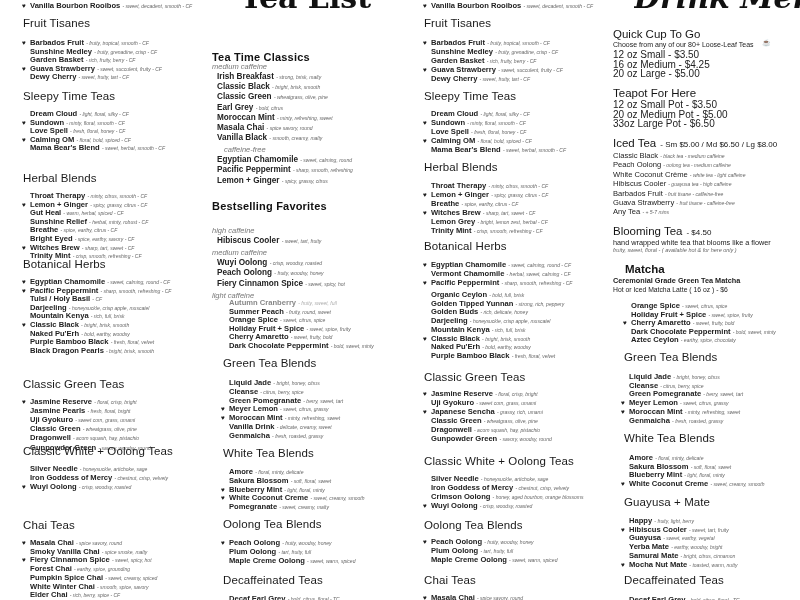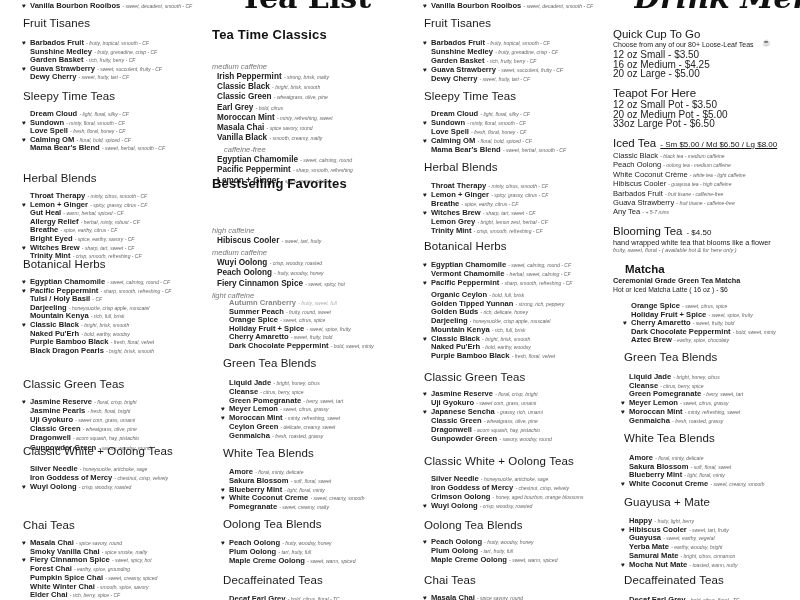--- a/index.html
+++ b/index.html
@@ -3,21 +3,21 @@
 <meta charset="utf-8">
 <style>
   html, body { margin: 0; padding: 0; background: #ffffff; }
   body { width: 800px; height: 600px; overflow: hidden; position: relative; font-family: "Liberation Sans", sans-serif; color: #1c1c1c; }
   .col { position: absolute; top: 0; }
   .c1 { left: 23px; width: 180px; }
   .c2 { left: 210px; width: 200px; }
   .c3 { left: 424px; width: 185px; }
   .c4 { left: 612px; width: 188px; }
   .sec-title { font-size: 11.5px; font-weight: normal; letter-spacing: 0.1px; margin: 0; color: #1a1a1a; position: absolute; white-space: nowrap; }
-  .big-title { font-size: 13px; font-weight: bold; letter-spacing: 0.2px; position: absolute; white-space: nowrap; color: #111; }
+  .big-title { font-size: 11px; font-weight: bold; letter-spacing: 0.2px; position: absolute; white-space: nowrap; color: #111; margin-top: 24px; }
   .item { position: absolute; white-space: nowrap; font-size: 7.6px; line-height: 9px; font-weight: bold; color: #222; }
   .item .desc { font-size: 5px; font-style: italic; font-weight: normal; color: #666; }
   .heart { position: absolute; left: -8px; top: 0; font-size: 6.5px; color: #222; }
   .caf { position: absolute; font-size: 7.5px; font-style: italic; color: #777; white-space: nowrap; }
   .script-title { position: absolute; font-family: "DejaVu Serif", serif; font-weight: bold; font-size: 30px; color: #111; white-space: nowrap; line-height: 20px; overflow: hidden; height: 9px; }
   .script-title span { display: block; margin-top: -12px; }
   .plain { position: absolute; white-space: nowrap; font-size: 10px; color: #222; line-height: 9px; }
   .plain.b { font-weight: bold; }
   .h4 { position: absolute; white-space: nowrap; font-size: 11.5px; font-weight: bold; color: #151515; }
   .tiny-it { position: absolute; white-space: nowrap; font-size: 5.5px; font-style: italic; color: #666; }
@@ -44,21 +44,21 @@
       <div class="sec-title" style="left: 0px; top: 90px;">Sleepy Time Teas</div>
       <div class="item" style="left: 7px; top: 109px;"><span>Dream Cloud</span><span> </span><span class="desc">- light, floral, silky - CF</span></div>
       <div class="item" style="left: 7px; top: 117.6px;"><span class="heart">♥</span><span>Sundown</span><span> </span><span class="desc">- minty, floral, smooth - CF</span></div>
       <div class="item" style="left: 7px; top: 126.2px;"><span>Love Spell</span><span> </span><span class="desc">- fresh, floral, honey - CF</span></div>
       <div class="item" style="left: 7px; top: 134.8px;"><span class="heart">♥</span><span>Calming OM</span><span> </span><span class="desc">- floral, bold, spiced - CF</span></div>
       <div class="item" style="left: 7px; top: 143.4px;"><span>Mama Bear's Blend</span><span> </span><span class="desc">- sweet, herbal, smooth - CF</span></div>
       <div class="sec-title" style="left: 0px; top: 172px;">Herbal Blends</div>
       <div class="item" style="left: 7px; top: 191px;"><span>Throat Therapy</span><span> </span><span class="desc">- minty, citrus, smooth - CF</span></div>
       <div class="item" style="left: 7px; top: 199.6px;"><span class="heart">♥</span><span>Lemon + Ginger</span><span> </span><span class="desc">- spicy, grassy, citrus - CF</span></div>
       <div class="item" style="left: 7px; top: 208.2px;"><span>Gut Heal</span><span> </span><span class="desc">- warm, herbal, spiced - CF</span></div>
-      <div class="item" style="left: 7px; top: 216.8px;"><span>Allergy Relief</span><span> </span><span class="desc">- herbal, minty, robust - CF</span></div>
+      <div class="item" style="left: 7px; top: 216.8px;"><span>Sunshine Relief</span><span> </span><span class="desc">- herbal, minty, robust - CF</span></div>
       <div class="item" style="left: 7px; top: 225.4px;"><span>Breathe</span><span> </span><span class="desc">- spice, earthy, citrus - CF</span></div>
       <div class="item" style="left: 7px; top: 234px;"><span>Bright Eyed</span><span> </span><span class="desc">- spice, earthy, savory - CF</span></div>
       <div class="item" style="left: 7px; top: 242.6px;"><span class="heart">♥</span><span>Witches Brew</span><span> </span><span class="desc">- sharp, tart, sweet - CF</span></div>
       <div class="item" style="left: 7px; top: 251.2px;"><span>Trinity Mint</span><span> </span><span class="desc">- crisp, smooth, refreshing - CF</span></div>
       <div class="sec-title" style="left: 0px; top: 258px;">Botanical Herbs</div>
       <div class="item" style="left: 7px; top: 277px;"><span class="heart">♥</span><span>Egyptian Chamomile</span><span> </span><span class="desc">- sweet, calming, round - CF</span></div>
       <div class="item" style="left: 7px; top: 285.6px;"><span class="heart">♥</span><span>Pacific Peppermint</span><span> </span><span class="desc">- sharp, smooth, refreshing - CF</span></div>
       <div class="item" style="left: 7px; top: 294.2px;"><span>Tulsi / Holy Basil</span><span> </span><span class="desc">- CF</span></div>
       <div class="item" style="left: 7px; top: 302.8px;"><span>Darjeeling</span><span> </span><span class="desc">- honeysuckle, crisp apple, muscatel</span></div>
       <div class="item" style="left: 7px; top: 311.4px;"><span>Mountain Kenya</span><span> </span><span class="desc">- rich, full, brisk</span></div>
@@ -83,21 +83,21 @@
       <div class="item" style="left: 7px; top: 555.4px;"><span class="heart">♥</span><span>Fiery Cinnamon Spice</span><span> </span><span class="desc">- sweet, spicy, hot</span></div>
       <div class="item" style="left: 7px; top: 564.1px;"><span>Forest Chai</span><span> </span><span class="desc">- earthy, spice, grounding</span></div>
       <div class="item" style="left: 7px; top: 572.8px;"><span>Pumpkin Spice Chai</span><span> </span><span class="desc">- sweet, creamy, spiced</span></div>
       <div class="item" style="left: 7px; top: 581.5px;"><span>White Winter Chai</span><span> </span><span class="desc">- smooth, spice, savory</span></div>
       <div class="item" style="left: 7px; top: 590.2px;"><span>Elder Chai</span><span> </span><span class="desc">- rich, berry, spice - CF</span></div>
       <div class="item" style="left: 7px; top: 598.9px;"><span>Fiery Rooibos Chai</span><span> </span></div>
     </div>
     <div class="col c2">
       <div class="big-title" style="left: 2px; top: 27px;">Tea Time Classics</div>
       <div class="caf" style="left: 2px; top: 62px;">medium caffeine</div>
-      <div class="item" style="left: 7px; top: 72px; font-size: 8.2px;"><span>Irish Peppermint</span><span> </span><span class="desc">- strong, brisk, malty</span></div>
+      <div class="item" style="left: 7px; top: 72px; font-size: 8.2px;"><span>Irish Breakfast</span><span> </span><span class="desc">- strong, brisk, malty</span></div>
       <div class="item" style="left: 7px; top: 82.2px; font-size: 8.2px;"><span>Classic Black</span><span> </span><span class="desc">- bright, brisk, smooth</span></div>
       <div class="item" style="left: 7px; top: 92.4px; font-size: 8.2px;"><span>Classic Green</span><span> </span><span class="desc">- wheatgrass, olive, pine</span></div>
       <div class="item" style="left: 7px; top: 102.6px; font-size: 8.2px;"><span>Earl Grey</span><span> </span><span class="desc">- bold, citrus</span></div>
       <div class="item" style="left: 7px; top: 112.8px; font-size: 8.2px;"><span>Moroccan Mint</span><span> </span><span class="desc">- minty, refreshing, sweet</span></div>
       <div class="item" style="left: 7px; top: 123px; font-size: 8.2px;"><span>Masala Chai</span><span> </span><span class="desc">- spice savory, round</span></div>
       <div class="item" style="left: 7px; top: 133.2px; font-size: 8.2px;"><span>Vanilla Black</span><span> </span><span class="desc">- smooth, creamy, malty</span></div>
       <div class="caf" style="left: 14px; top: 145px;">caffeine-free</div>
       <div class="item" style="left: 7px; top: 155px; font-size: 8.2px;"><span>Egyptian Chamomile</span><span> </span><span class="desc">- sweet, calming, round</span></div>
       <div class="item" style="left: 7px; top: 165.3px; font-size: 8.2px;"><span>Pacific Peppermint</span><span> </span><span class="desc">- sharp, smooth, refreshing</span></div>
       <div class="item" style="left: 7px; top: 175.6px; font-size: 8.2px;"><span>Lemon + Ginger</span><span> </span><span class="desc">- spicy, grassy, citrus</span></div>
@@ -114,21 +114,21 @@
       <div class="item" style="left: 19px; top: 315px;"><span>Orange Spice</span><span> </span><span class="desc">- sweet, citrus, spice</span></div>
       <div class="item" style="left: 19px; top: 323.5px;"><span>Holiday Fruit + Spice</span><span> </span><span class="desc">- sweet, spice, fruity</span></div>
       <div class="item" style="left: 19px; top: 332px;"><span>Cherry Amaretto</span><span> </span><span class="desc">- sweet, fruity, bold</span></div>
       <div class="item" style="left: 19px; top: 340.5px;"><span>Dark Chocolate Peppermint</span><span> </span><span class="desc">- bold, sweet, minty</span></div>
       <div class="sec-title" style="left: 13px; top: 357px;">Green Tea Blends</div>
       <div class="item" style="left: 19px; top: 378px;"><span>Liquid Jade</span><span> </span><span class="desc">- bright, honey, citrus</span></div>
       <div class="item" style="left: 19px; top: 386.8px;"><span>Cleanse</span><span> </span><span class="desc">- citrus, berry, spice</span></div>
       <div class="item" style="left: 19px; top: 395.6px;"><span>Green Pomegranate</span><span> </span><span class="desc">- berry, sweet, tart</span></div>
       <div class="item" style="left: 19px; top: 404.4px;"><span class="heart">♥</span><span>Meyer Lemon</span><span> </span><span class="desc">- sweet, citrus, grassy</span></div>
       <div class="item" style="left: 19px; top: 413.2px;"><span class="heart">♥</span><span>Moroccan Mint</span><span> </span><span class="desc">- minty, refreshing, sweet</span></div>
-      <div class="item" style="left: 19px; top: 422px;"><span>Ceylon Green</span><span> </span><span class="desc">- delicate, creamy, sweet</span></div>
+      <div class="item" style="left: 19px; top: 422px;"><span>Vanilla Drink</span><span> </span><span class="desc">- delicate, creamy, sweet</span></div>
       <div class="item" style="left: 19px; top: 430.8px;"><span>Genmaicha</span><span> </span><span class="desc">- fresh, roasted, grassy</span></div>
       <div class="sec-title" style="left: 13px; top: 447px;">White Tea Blends</div>
       <div class="item" style="left: 19px; top: 467px;"><span>Amore</span><span> </span><span class="desc">- floral, minty, delicate</span></div>
       <div class="item" style="left: 19px; top: 475.8px;"><span>Sakura Blossom</span><span> </span><span class="desc">- soft, floral, sweet</span></div>
       <div class="item" style="left: 19px; top: 484.6px;"><span class="heart">♥</span><span>Blueberry Mint</span><span> </span><span class="desc">- light, floral, minty</span></div>
       <div class="item" style="left: 19px; top: 493.4px;"><span class="heart">♥</span><span>White Coconut Creme</span><span> </span><span class="desc">- sweet, creamy, smooth</span></div>
       <div class="item" style="left: 19px; top: 502.2px;"><span>Pomegranate</span><span> </span><span class="desc">- sweet, creamy, malty</span></div>
       <div class="sec-title" style="left: 13px; top: 518px;">Oolong Tea Blends</div>
       <div class="item" style="left: 19px; top: 538px;"><span class="heart">♥</span><span>Peach Oolong</span><span> </span><span class="desc">- fruity, woodsy, honey</span></div>
       <div class="item" style="left: 19px; top: 546.8px;"><span>Plum Oolong</span><span> </span><span class="desc">- tart, fruity, full</span></div>
@@ -192,39 +192,39 @@
       <div class="h4" style="left: 1px; top: 28px; font-weight: normal;">Quick Cup To Go</div>
       <div class="plain" style="left: 1px; top: 40px; font-size: 7px;">Choose from any of our 80+ Loose-Leaf Teas</div>
       <span style="position: absolute; left: 150px; top: 39px; font-size: 7px;">☕</span>
       <div class="plain" style="left: 1px; top: 50px;">12 oz Small - $3.50</div>
       <div class="plain" style="left: 1px; top: 59.5px;">16 oz Medium - $4.25</div>
       <div class="plain" style="left: 1px; top: 69px; text-align: right;">20 oz Large - $5.00</div>
       <div class="h4" style="left: 1px; top: 87px; font-weight: normal;">Teapot For Here</div>
       <div class="plain" style="left: 1px; top: 100px;">12 oz Small Pot - $3.50</div>
       <div class="plain" style="left: 1px; top: 109.5px;">20 oz Medium Pot - $5.00</div>
       <div class="plain" style="left: 1px; top: 119px;">33oz Large Pot - $6.50</div>
-      <div class="h4" style="left: 1px; top: 137px; font-weight: normal;"><span>Iced Tea</span><span style="font-size: 8px; margin-left: 4px; text-decoration: underline;">- Sm $5.00 / Md $6.50 / Lg $8.00</span></div>
+      <div class="h4" style="left: 1px; top: 137px; font-weight: normal;"><span>Iced Tea</span><span style="font-size: 8px; margin-left: 4px;">- Sm $5.00 / Md $6.50 / Lg $8.00</span></div>
       <div class="item" style="left: 1px; top: 151px; font-weight: normal;"><span>Classic Black</span><span> </span><span class="desc">- black tea - medium caffeine</span></div>
       <div class="item" style="left: 1px; top: 160.4px; font-weight: normal;"><span>Peach Oolong</span><span> </span><span class="desc">- oolong tea - medium caffeine</span></div>
       <div class="item" style="left: 1px; top: 169.8px; font-weight: normal;"><span>White Coconut Crème</span><span> </span><span class="desc">- white tea - light caffeine</span></div>
       <div class="item" style="left: 1px; top: 179.2px; font-weight: normal;"><span>Hibiscus Cooler</span><span> </span><span class="desc">- guayusa tea - high caffeine</span></div>
       <div class="item" style="left: 1px; top: 188.6px; font-weight: normal;"><span>Barbados Fruit</span><span> </span><span class="desc">- fruit tisane - caffeine-free</span></div>
       <div class="item" style="left: 1px; top: 198px; font-weight: normal;"><span>Guava Strawberry</span><span> </span><span class="desc">- fruit tisane - caffeine-free</span></div>
       <div class="item" style="left: 1px; top: 207.4px; font-weight: normal;"><span>Any Tea</span><span> </span><span class="desc">- + 5-7 mins</span></div>
       <div class="h4" style="left: 1px; top: 225px; font-weight: normal;"><span>Blooming Tea</span><span style="font-size: 8px; margin-left: 4px;">- $4.50</span></div>
       <div class="plain" style="left: 1px; top: 238px; font-size: 7.3px;">hand wrapped white tea that blooms like a flower</div>
       <div class="tiny-it" style="left: 1px; top: 247px;">fruity, sweet, floral - ( available hot &amp; for here only )</div>
       <div class="h4" style="left: 13px; top: 263px; font-weight: bold;">Matcha</div>
       <div class="plain b" style="left: 1px; top: 276px; font-size: 7.3px;">Ceremonial Grade Green Tea Matcha</div>
       <div class="plain" style="left: 1px; top: 285px; font-size: 6.8px;">Hot or Iced Matcha Latte ( 16 oz ) - $6</div>
       <div class="item" style="left: 19px; top: 301px;"><span>Orange Spice</span><span> </span><span class="desc">- sweet, citrus, spice</span></div>
       <div class="item" style="left: 19px; top: 309.6px;"><span>Holiday Fruit + Spice</span><span> </span><span class="desc">- sweet, spice, fruity</span></div>
       <div class="item" style="left: 19px; top: 318.2px;"><span class="heart">♥</span><span>Cherry Amaretto</span><span> </span><span class="desc">- sweet, fruity, bold</span></div>
       <div class="item" style="left: 19px; top: 326.8px;"><span>Dark Chocolate Peppermint</span><span> </span><span class="desc">- bold, sweet, minty</span></div>
-      <div class="item" style="left: 19px; top: 335.4px;"><span>Aztec Brew</span><span> </span><span class="desc">- earthy, spice, chocolaty</span></div>
+      <div class="item" style="left: 19px; top: 335.4px;"><span>Aztec Ceylon</span><span> </span><span class="desc">- earthy, spice, chocolaty</span></div>
       <div class="sec-title" style="left: 12px; top: 351px;">Green Tea Blends</div>
       <div class="item" style="left: 17px; top: 372px;"><span>Liquid Jade</span><span> </span><span class="desc">- bright, honey, citrus</span></div>
       <div class="item" style="left: 17px; top: 380.7px;"><span>Cleanse</span><span> </span><span class="desc">- citrus, berry, spice</span></div>
       <div class="item" style="left: 17px; top: 389.4px;"><span>Green Pomegranate</span><span> </span><span class="desc">- berry, sweet, tart</span></div>
       <div class="item" style="left: 17px; top: 398.1px;"><span class="heart">♥</span><span>Meyer Lemon</span><span> </span><span class="desc">- sweet, citrus, grassy</span></div>
       <div class="item" style="left: 17px; top: 406.8px;"><span class="heart">♥</span><span>Moroccan Mint</span><span> </span><span class="desc">- minty, refreshing, sweet</span></div>
       <div class="item" style="left: 17px; top: 415.5px;"><span>Genmaicha</span><span> </span><span class="desc">- fresh, roasted, grassy</span></div>
       <div class="sec-title" style="left: 12px; top: 432px;">White Tea Blends</div>
       <div class="item" style="left: 17px; top: 453px;"><span>Amore</span><span> </span><span class="desc">- floral, minty, delicate</span></div>
       <div class="item" style="left: 17px; top: 461.7px;"><span>Sakura Blossom</span><span> </span><span class="desc">- soft, floral, sweet</span></div>

